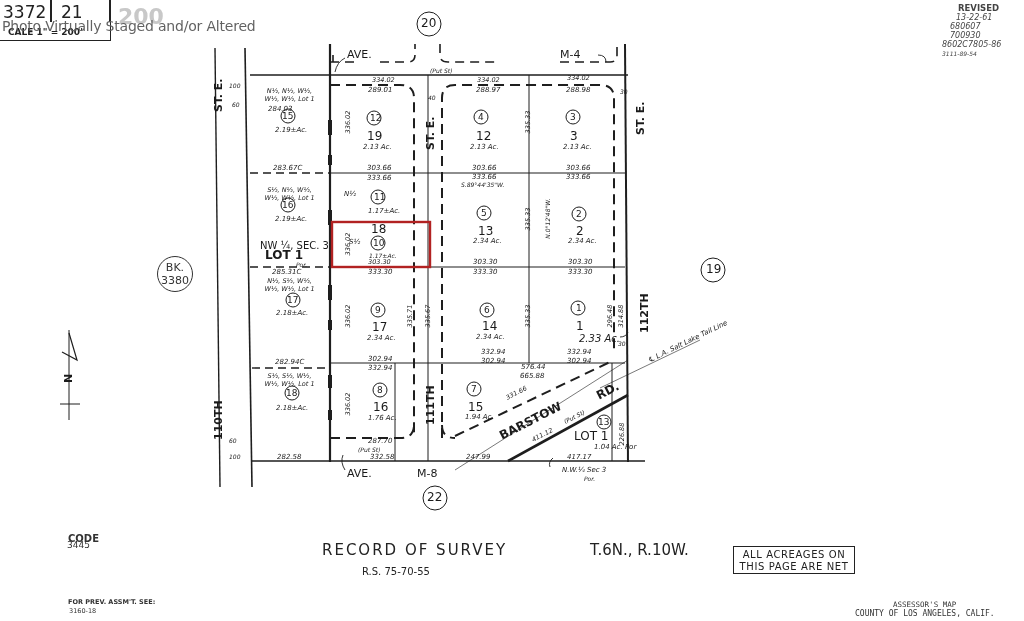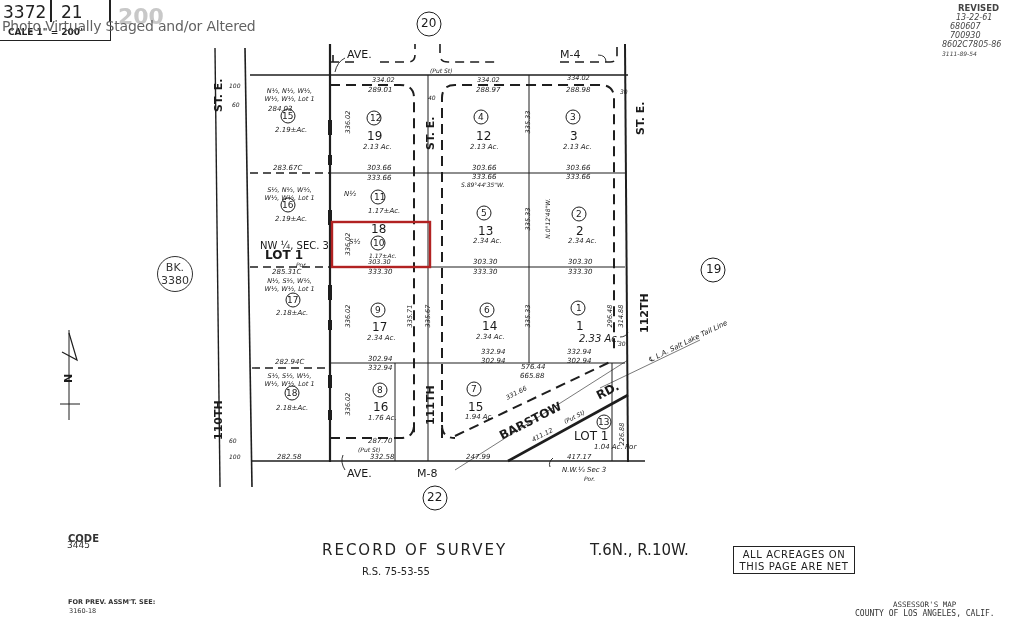--- a/index.html
+++ b/index.html
@@ -296,21 +296,21 @@
 <div class="abs" style="left:611px;top:430px;font-size:6.5px;font-style:italic;transform:rotate(-90deg);">226.88</div>
 <div class="abs" style="left:620px;top:88px;font-size:6px;font-style:italic;">30</div>
 <div class="abs" style="left:618px;top:340px;font-size:6px;font-style:italic;">30</div>
 <div class="abs" style="left:428px;top:94px;font-size:6px;font-style:italic;">40</div>
 
 <div class="abs" style="left:64px;top:372px;font-size:11px;font-weight:bold;transform:rotate(-90deg);">N</div>
 
 <div class="code-lbl">CODE</div>
 <div class="code-val">3445</div>
 <div class="footer-title">RECORD OF SURVEY</div>
-<div class="footer-rs">R.S. 75-53-55</div>
+<div class="footer-rs">R.S. 75-70-55</div>
 <div class="footer-twn">T.6N., R.10W.</div>
 <div class="net-box">
   <div>ALL ACREAGES ON</div>
   <div>THIS PAGE ARE NET</div>
 </div>
 <div class="prev-lbl">FOR PREV. ASSM'T. SEE:</div>
 <div class="prev-val">3160-18</div>
 <div class="assessor" style="left:893px;">ASSESSOR'S MAP</div>
 <div class="county">COUNTY OF LOS ANGELES, CALIF.</div>
 

